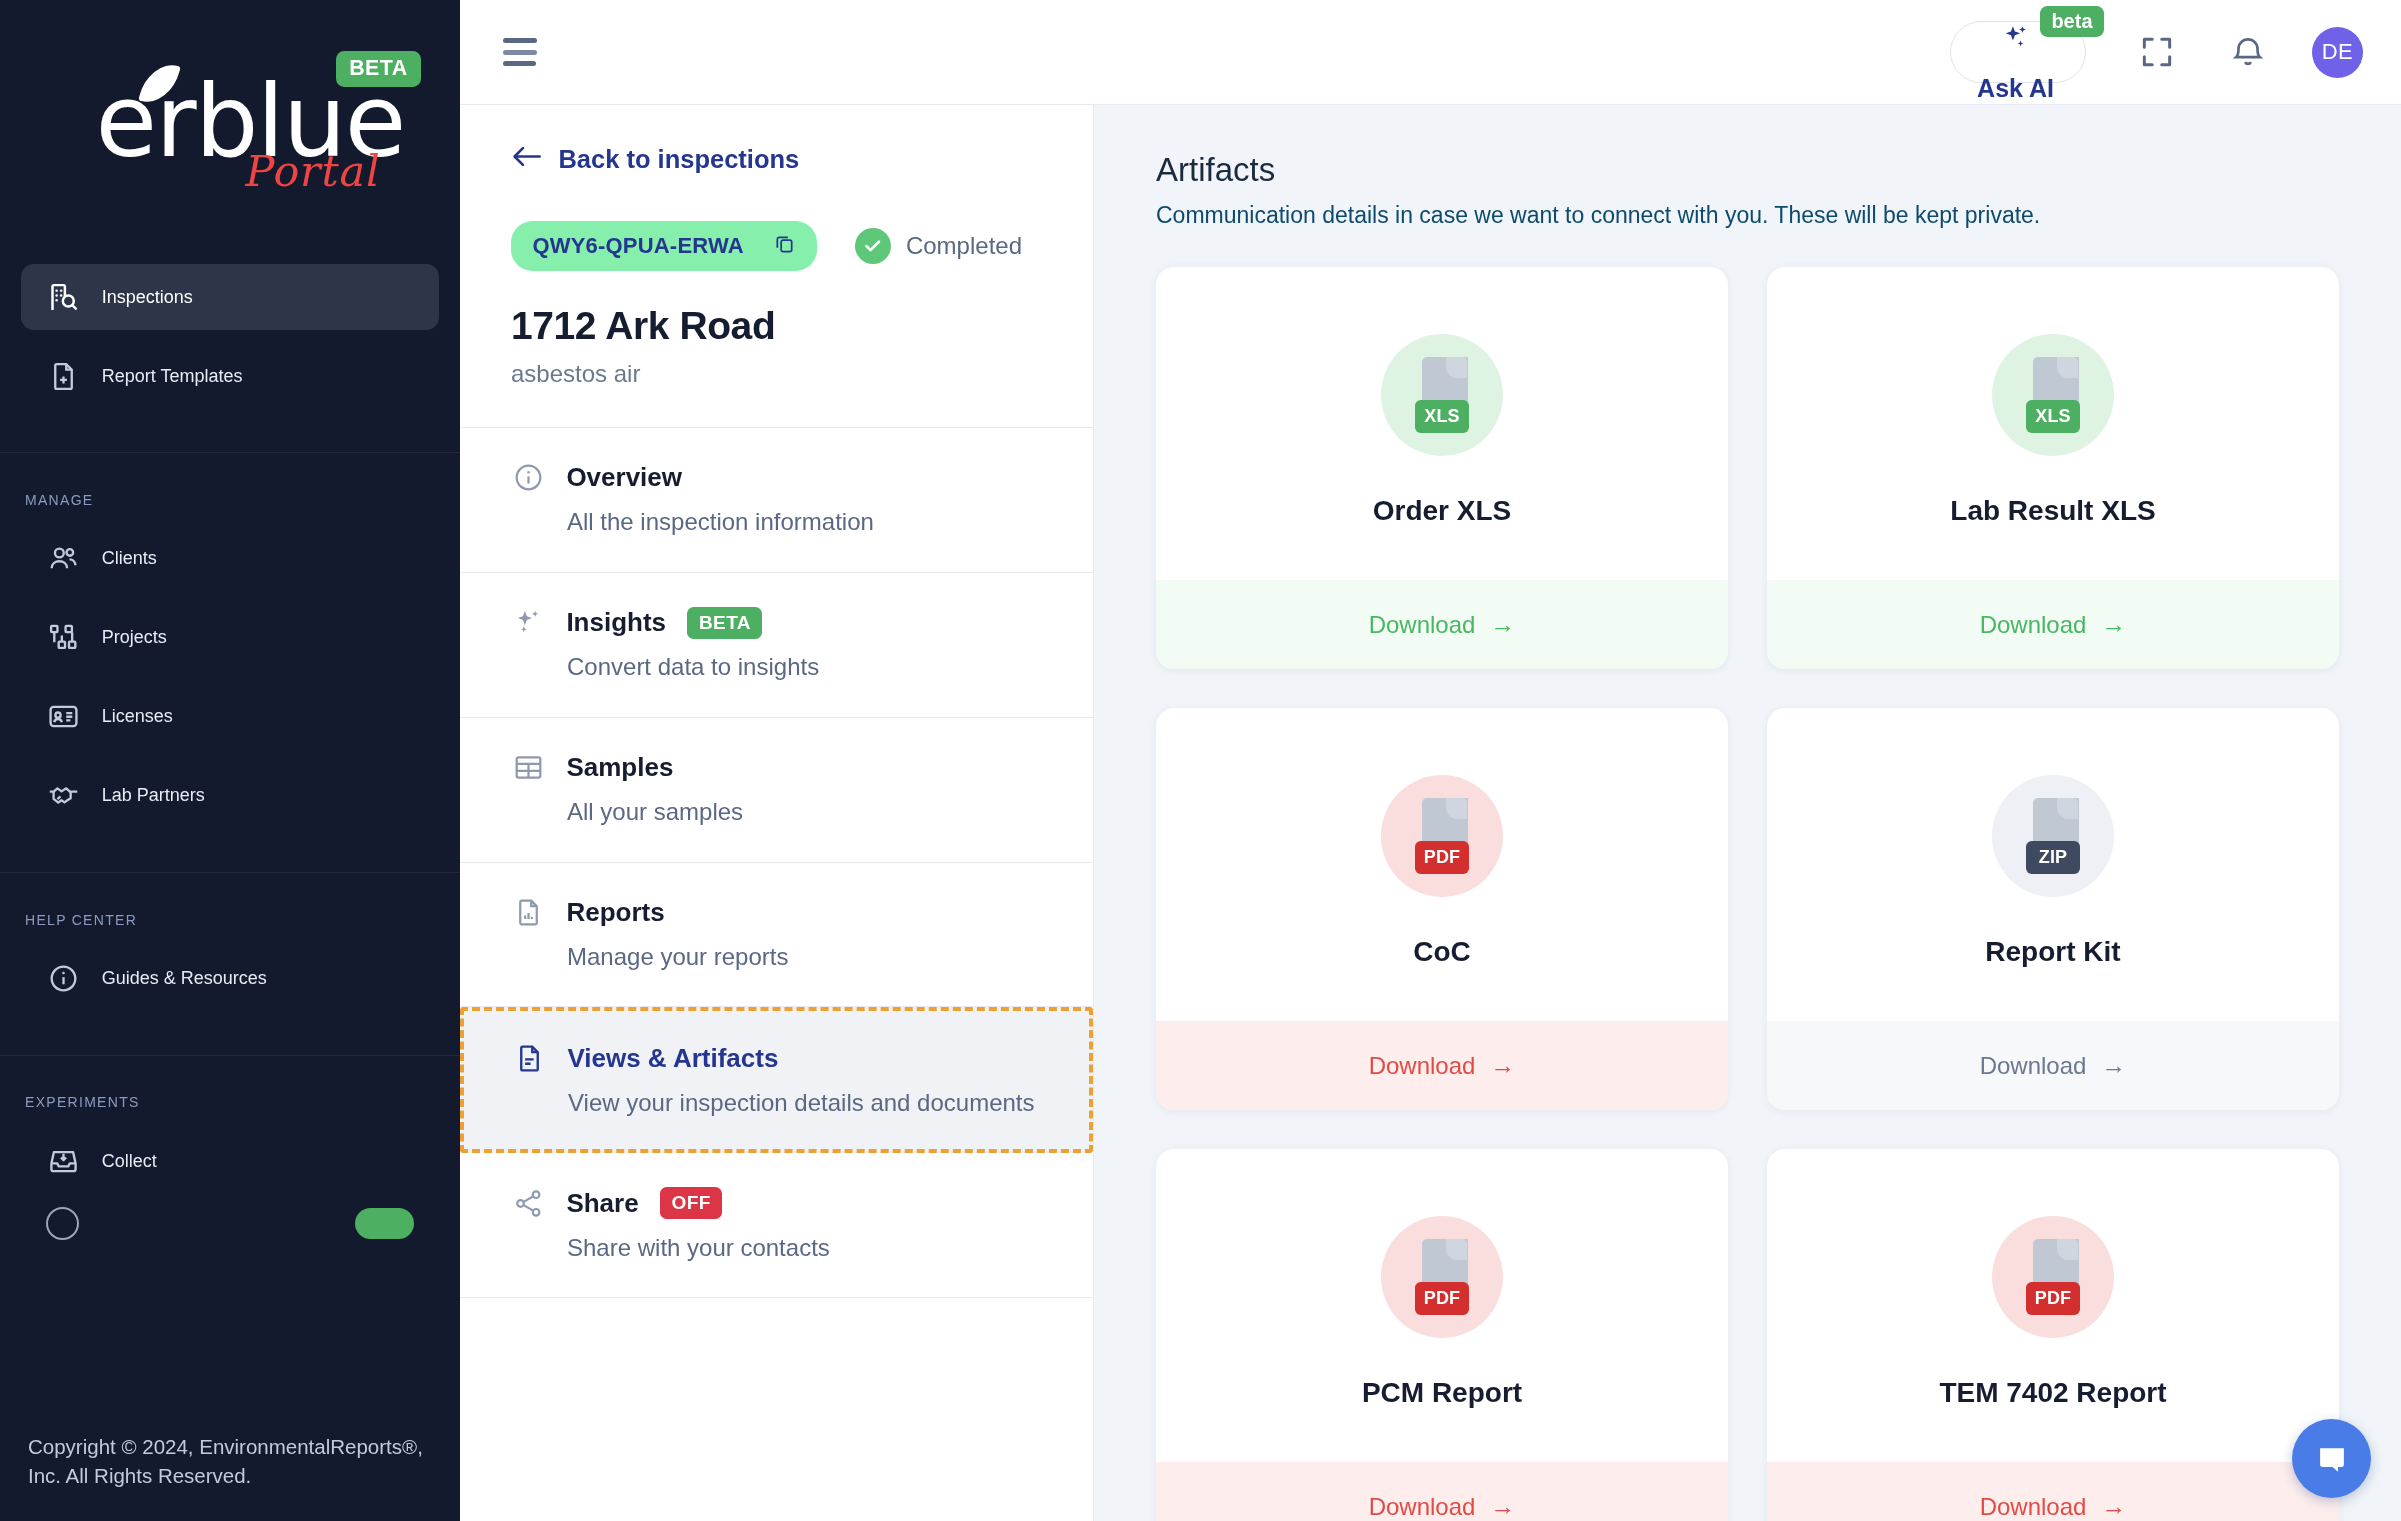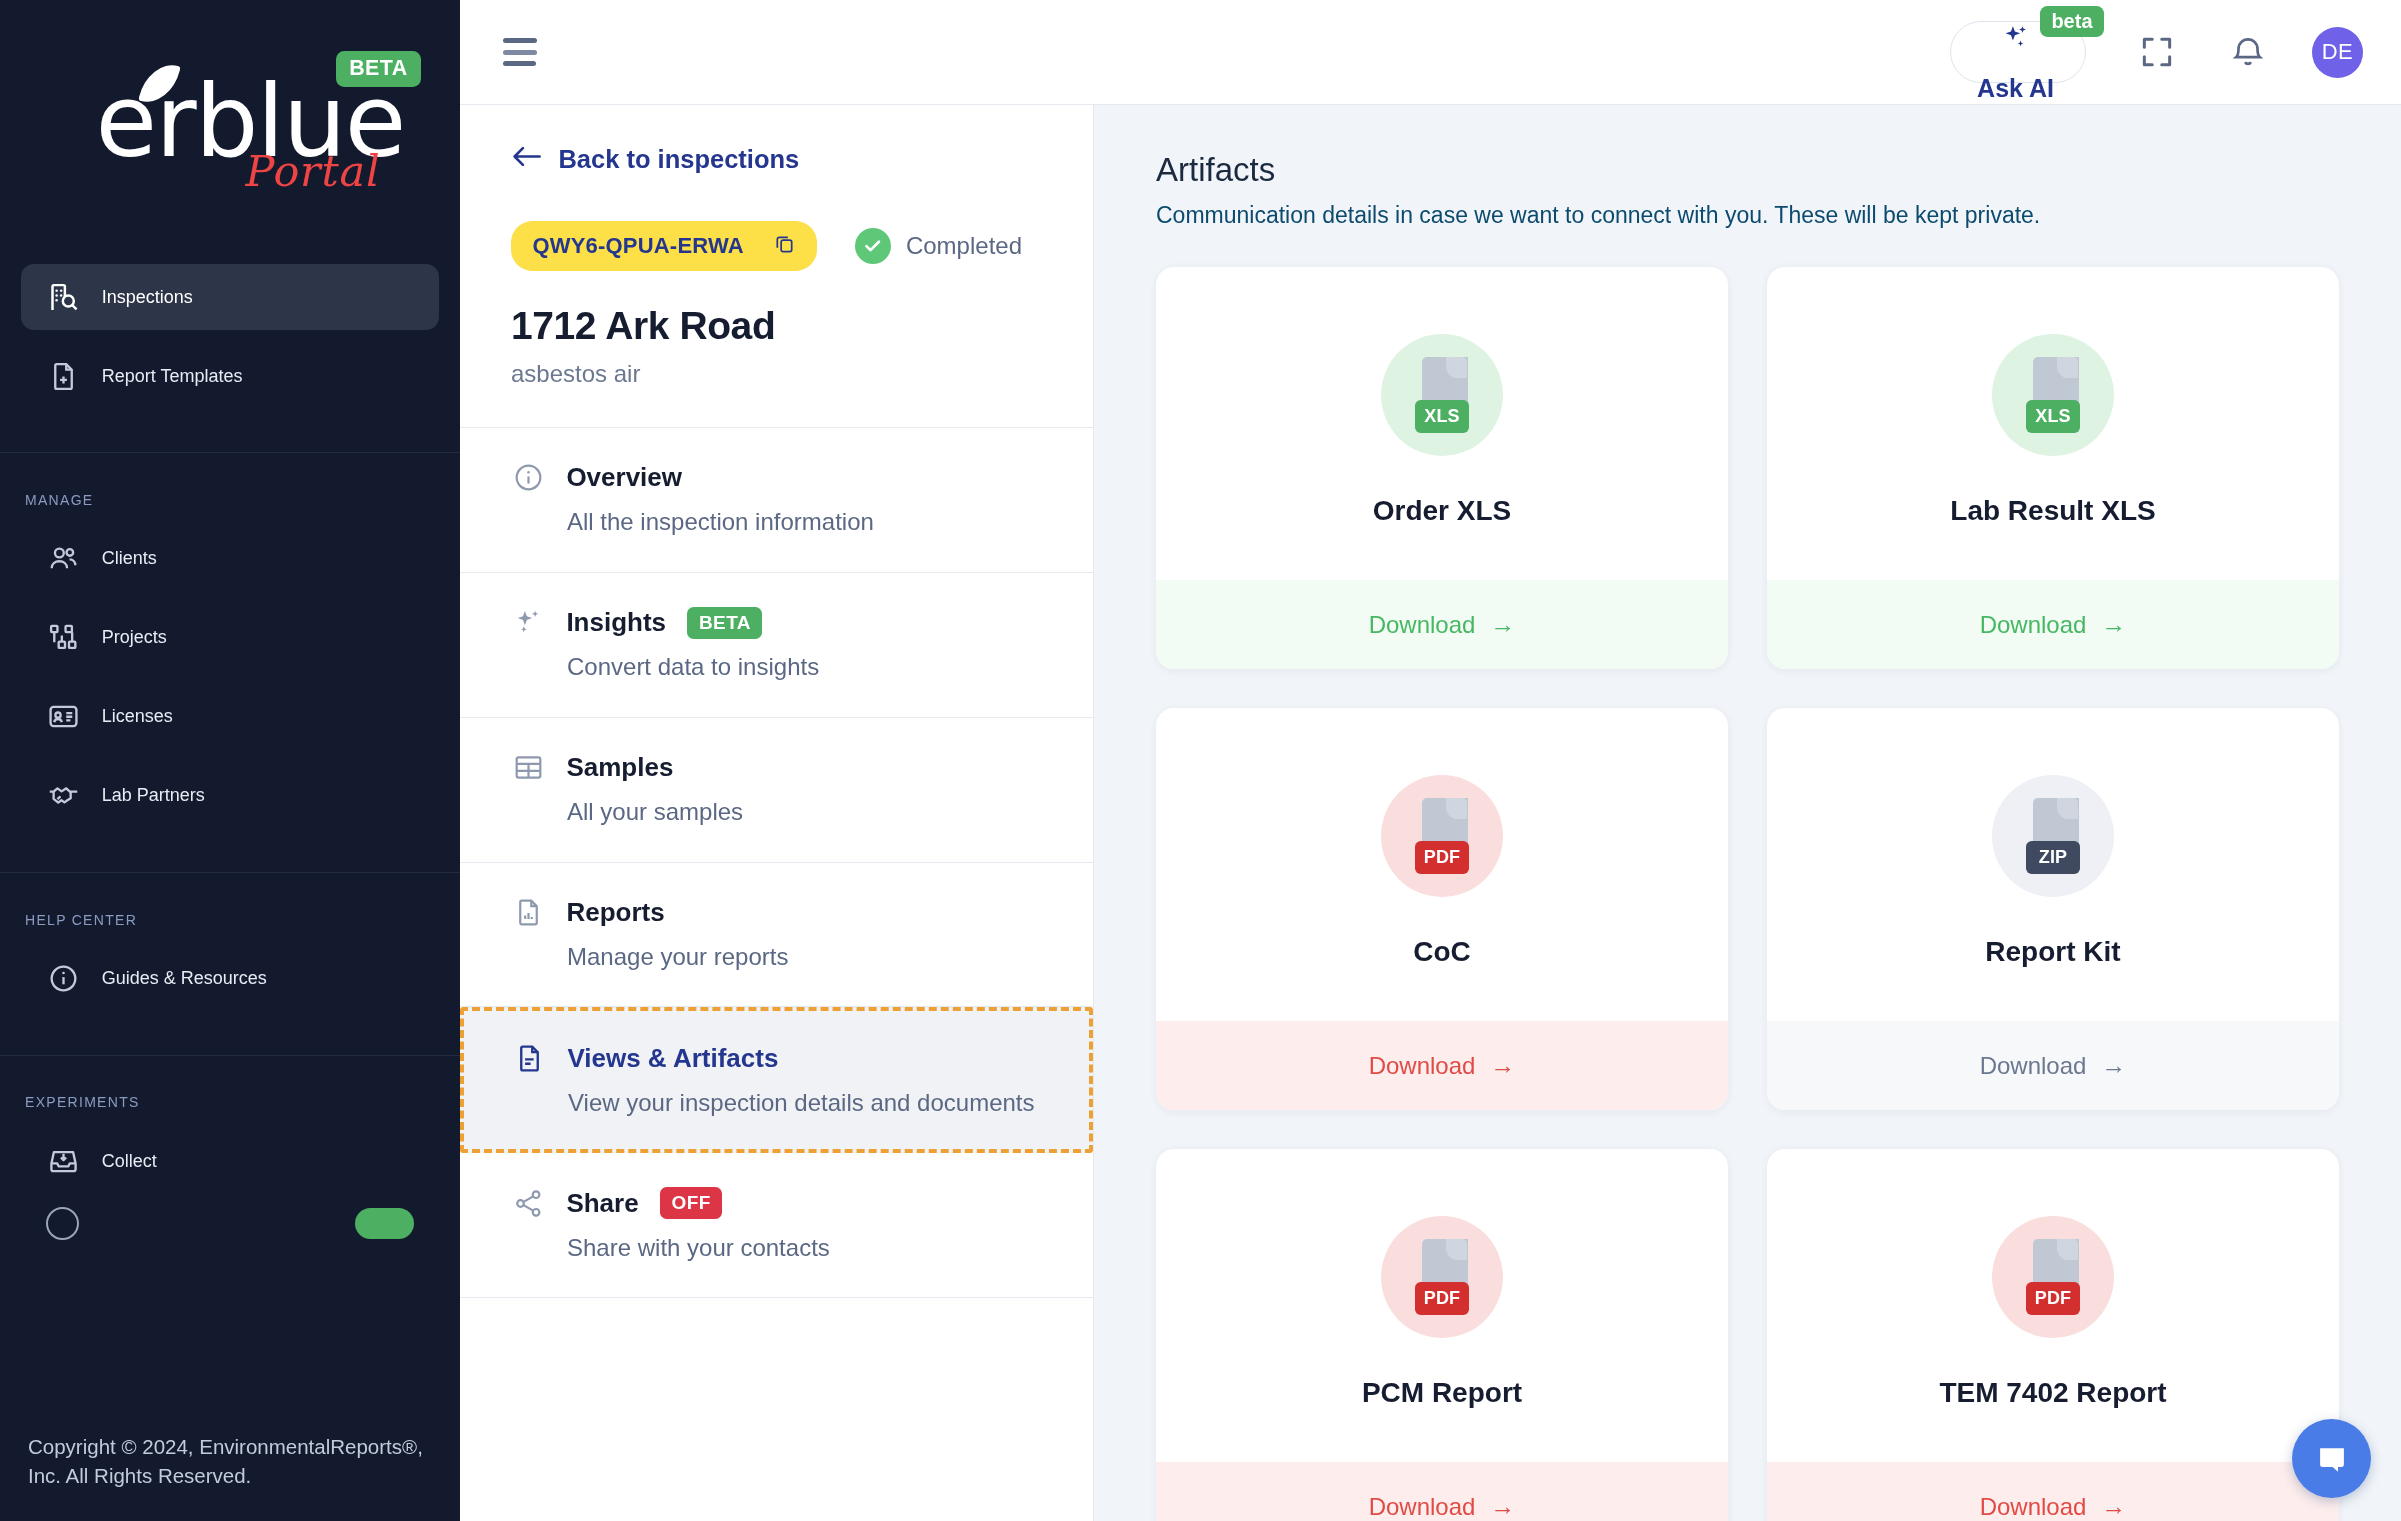--- a/index.html
+++ b/index.html
@@ -136,21 +136,21 @@
   .mid-head { padding: 39px 51px 0 51px; }
   .back-link {
     display:flex; align-items:center; gap: 16.4px;
     color: #24368e; font-size: 25.5px; font-weight: 700;
     cursor: pointer; margin-bottom: 46px;
   }
   .back-link svg { width: 31px; height: 25px; }
   .code-row { display: flex; align-items: center; justify-content: space-between; margin-bottom: 33px; padding-right: 20px;}
   .code-pill {
     display:flex; align-items:center; gap: 29px;
-    background: #fde047; color: #24368e;
+    background: #86efac; color: #24368e;
     font-size: 22px; font-weight: 700; letter-spacing: 0.2px;
     padding: 10.7px 21.4px; border-radius: 21.4px; cursor:pointer;
   }
   .code-pill svg { width: 23px; height: 23px; }
   .status { display: flex; align-items: center; gap: 15px; color: #5b6884; font-size: 24px; }
   .status-dot {
     width: 36px; height: 36px; border-radius: 50%;
     background: #5fc878; display:flex; align-items:center; justify-content:center;
   }
   .status-dot svg { width: 21.4px; height: 21.4px; }

